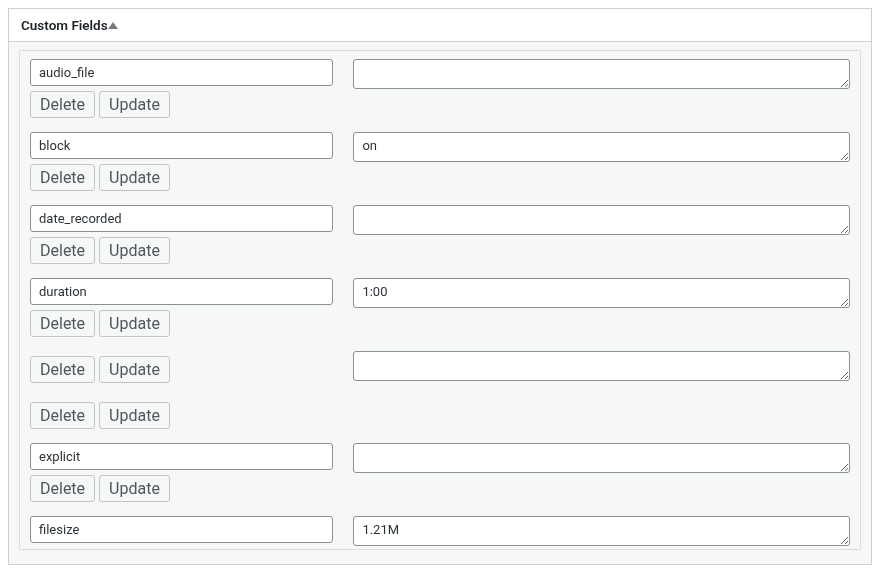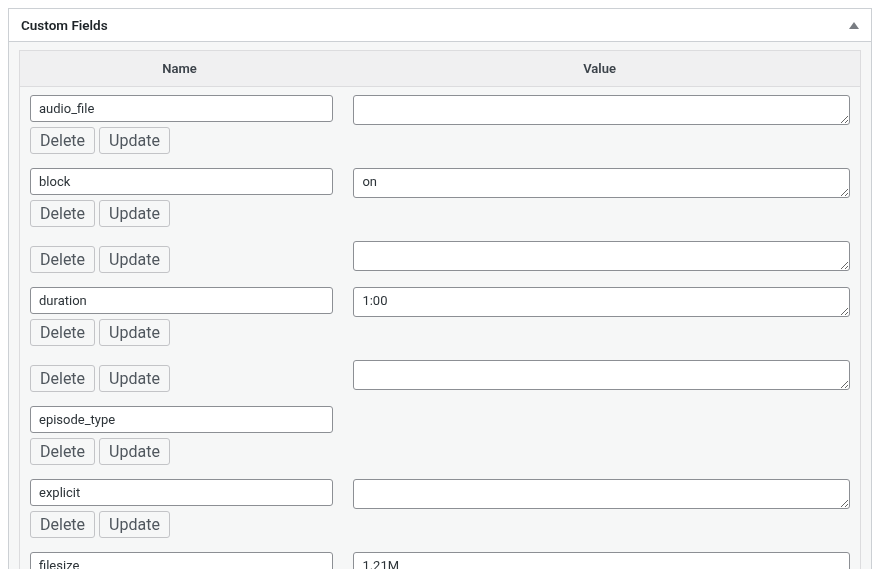--- a/index.html
+++ b/index.html
@@ -11,21 +11,21 @@
     color: #1d2327;
     background: #fff;
   }
   .panel {
     border: 1px solid #ccd0d4;
     background: #fff;
   }
   .panel-header {
     display: flex;
     align-items: center;
-    justify-content: space-between;
+    justify-content: flex-start;
     padding: 8px 12px;
     border-bottom: 1px solid #ccd0d4;
   }
   .panel-title {
     font-weight: 600;
     font-size: 13.5px;
     color: #1d2327;
   }
   .toggle-icon {
     width: 0;
@@ -113,24 +113,20 @@
 </head>
 <body>
 
 <div class="panel">
   <div class="panel-header">
     <span class="panel-title">Custom Fields</span>
     <span class="toggle-icon"></span>
   </div>
   <div class="panel-body">
     <div class="fields-container">
-      <div class="header-row">
-        <div class="header-cell header-name">Name</div>
-        <div class="header-cell header-value">Value</div>
-      </div>
       <div id="rows-mount">
           <div class="field-row">
             <div class="name-col">
               <input class="name-input" type="text" value="audio_file" style="">
               <div class="btn-row">
                 <button class="btn">Delete</button>
                 <button class="btn">Update</button>
               </div>
             </div>
             <div class="value-col"><textarea class="value-input" rows="1" style=""></textarea></div>
@@ -140,20 +136,21 @@
               <input class="name-input" type="text" value="block" style="">
               <div class="btn-row">
                 <button class="btn">Delete</button>
                 <button class="btn">Update</button>
               </div>
             </div>
             <div class="value-col"><textarea class="value-input" rows="1" style="">on</textarea></div>
           </div>
           <div class="field-row">
             <div class="name-col">
+              <input class="name-input" type="text" value="date_recorded" style="">
               <div class="btn-row">
                 <button class="btn">Delete</button>
                 <button class="btn">Update</button>
               </div>
             </div>
             <div class="value-col"><textarea class="value-input" rows="1" style=""></textarea></div>
           </div>
           <div class="field-row">
             <div class="name-col">
               <input class="name-input" type="text" value="duration" style="">
@@ -168,21 +165,20 @@
             <div class="name-col">
               <div class="btn-row">
                 <button class="btn">Delete</button>
                 <button class="btn">Update</button>
               </div>
             </div>
             <div class="value-col"><textarea class="value-input" rows="1" style=""></textarea></div>
           </div>
           <div class="field-row">
             <div class="name-col">
-              <input class="name-input" type="text" value="episode_type" style="">
               <div class="btn-row">
                 <button class="btn">Delete</button>
                 <button class="btn">Update</button>
               </div>
             </div>
           </div>
           <div class="field-row">
             <div class="name-col">
               <input class="name-input" type="text" value="explicit" style="">
               <div class="btn-row">

